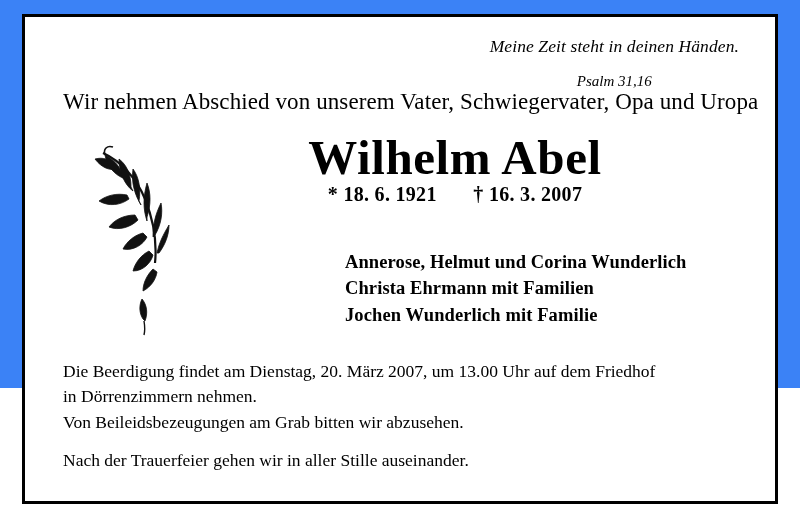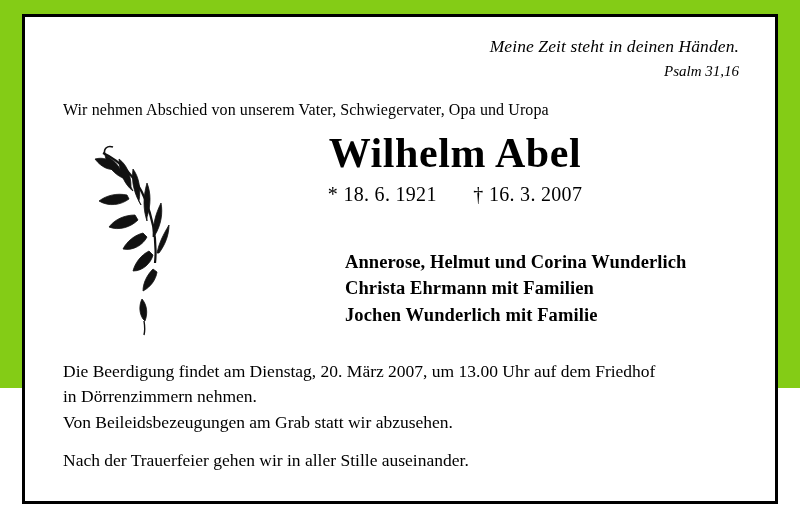--- a/index.html
+++ b/index.html
@@ -11,21 +11,21 @@
     width: 800px;
     height: 518px;
     font-family: "Liberation Serif", serif;
     color: #000000;
     overflow: hidden;
   }
   .page {
     position: relative;
     width: 800px;
     height: 388px;
-    background: #84cc16;
+    background: #3b82f6;
     box-sizing: border-box;
   }
   .frame {
     position: absolute;
     left: 22px;
     top: 14px;
     width: 756px;
     height: 490px;
     border: 3px solid #000000;
     background: #ffffff;
@@ -48,52 +48,54 @@
     line-height: 1.35;
   }
   .motto-line {
     font-style: italic;
     font-size: 17.5px;
     letter-spacing: 0.1px;
   }
   .motto-source {
     font-style: italic;
     font-size: 15px;
-    margin-top: 2px;
+    margin-top: 12px;
+    text-align: center;
   }
 
   .intro {
     position: absolute;
     left: 38px;
-    top: 84px;
-    font-size: 16px;
+    top: 72px;
+    font-size: 23px;
     letter-spacing: 0.1px;
   }
 
   .name {
     position: absolute;
     left: 0;
     right: 0;
     top: 112px;
     text-align: center;
     padding-left: 110px;
-    font-size: 42px;
+    font-size: 49px;
     font-weight: bold;
     letter-spacing: 0.6px;
   }
 
   .dates {
     position: absolute;
     left: 0;
     right: 0;
     top: 166px;
     text-align: center;
     padding-left: 110px;
     font-size: 20px;
     letter-spacing: 0.3px;
+    font-weight: bold;
   }
   .dates .sep {
     display: inline-block;
     width: 26px;
   }
 
   .memoriam {
     position: absolute;
     left: 320px;
     top: 232px;
@@ -180,21 +182,21 @@
 
       <div class="memoriam">
         <div class="memoriam-name">Annerose, Helmut und Corina Wunderlich</div>
         <div class="memoriam-name">Christa Ehrmann mit Familien</div>
         <div class="memoriam-name">Jochen Wunderlich mit Familie</div>
       </div>
 
       <div class="footer">
         <p>Die Beerdigung findet am Dienstag, 20. März 2007, um 13.00 Uhr auf dem Friedhof</p>
         <p>in Dörrenzimmern nehmen.</p>
-        <p>Von Beileidsbezeugungen am Grab statt wir abzusehen.</p>
+        <p>Von Beileidsbezeugungen am Grab bitten wir abzusehen.</p>
         <div class="gap"></div>
         <p>Nach der Trauerfeier gehen wir in aller Stille auseinander.</p>
         <div class="gap"></div>
       </div>
 
     </div>
   </div>
 </div>
 
 </body></html>

